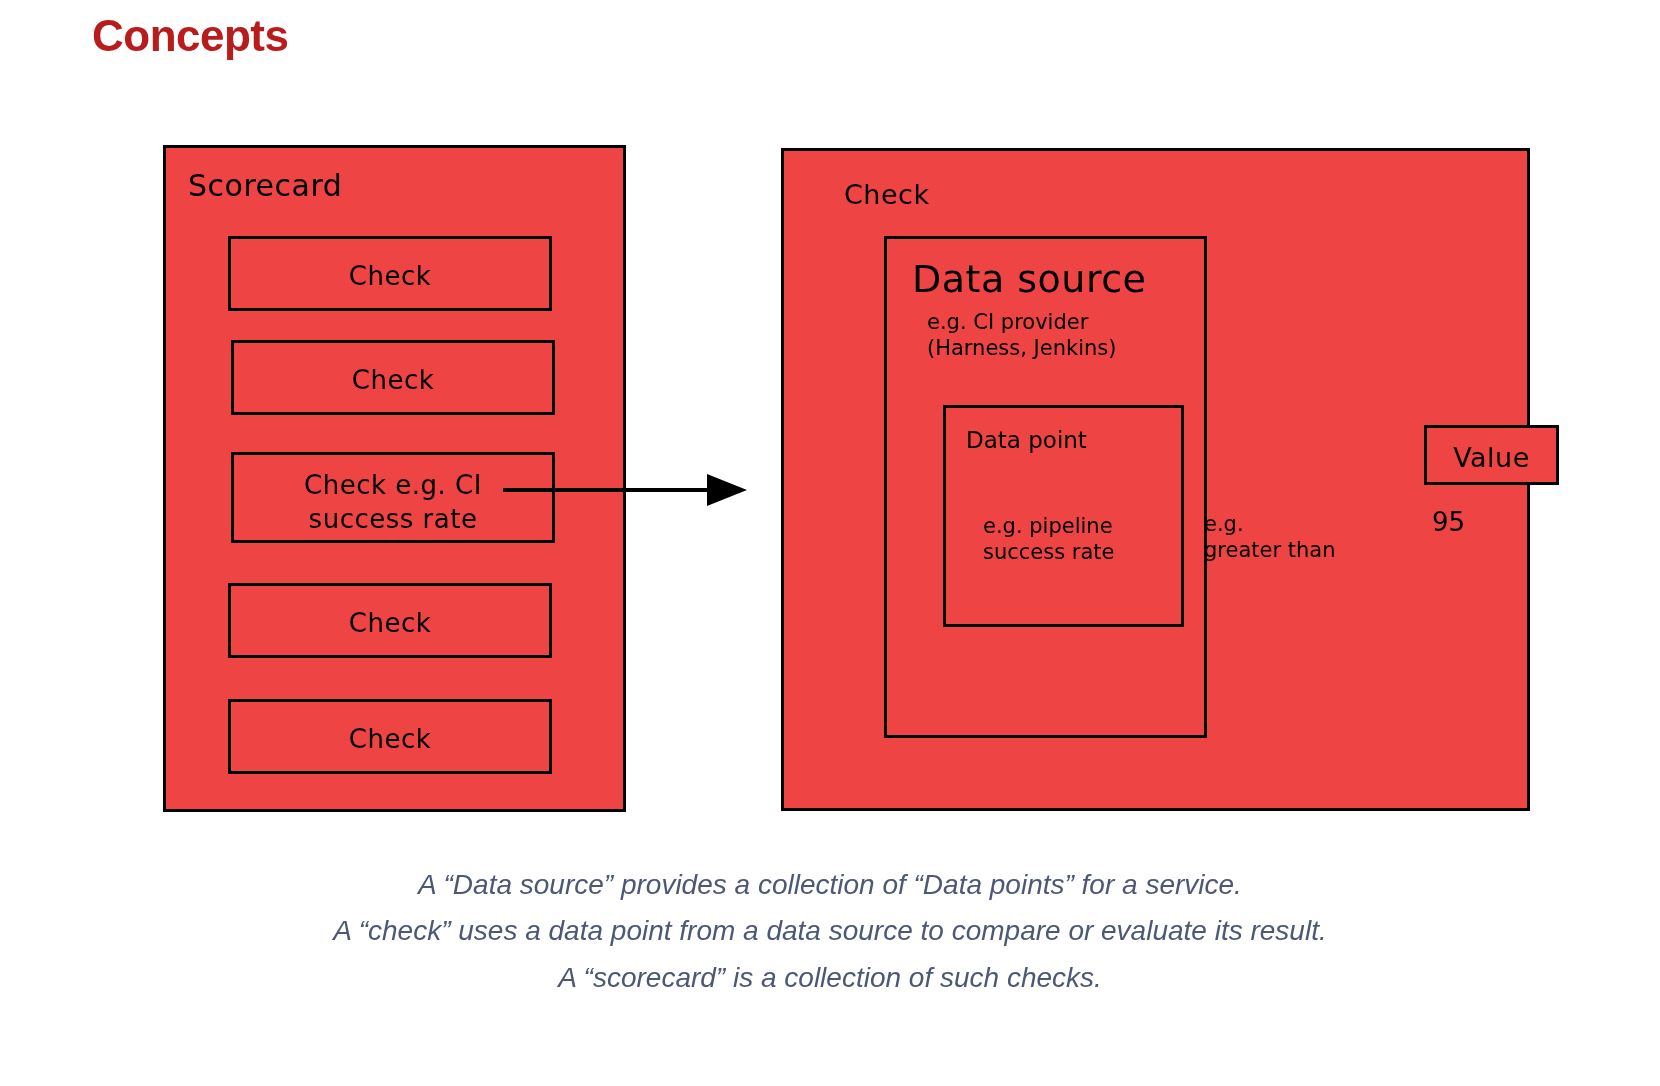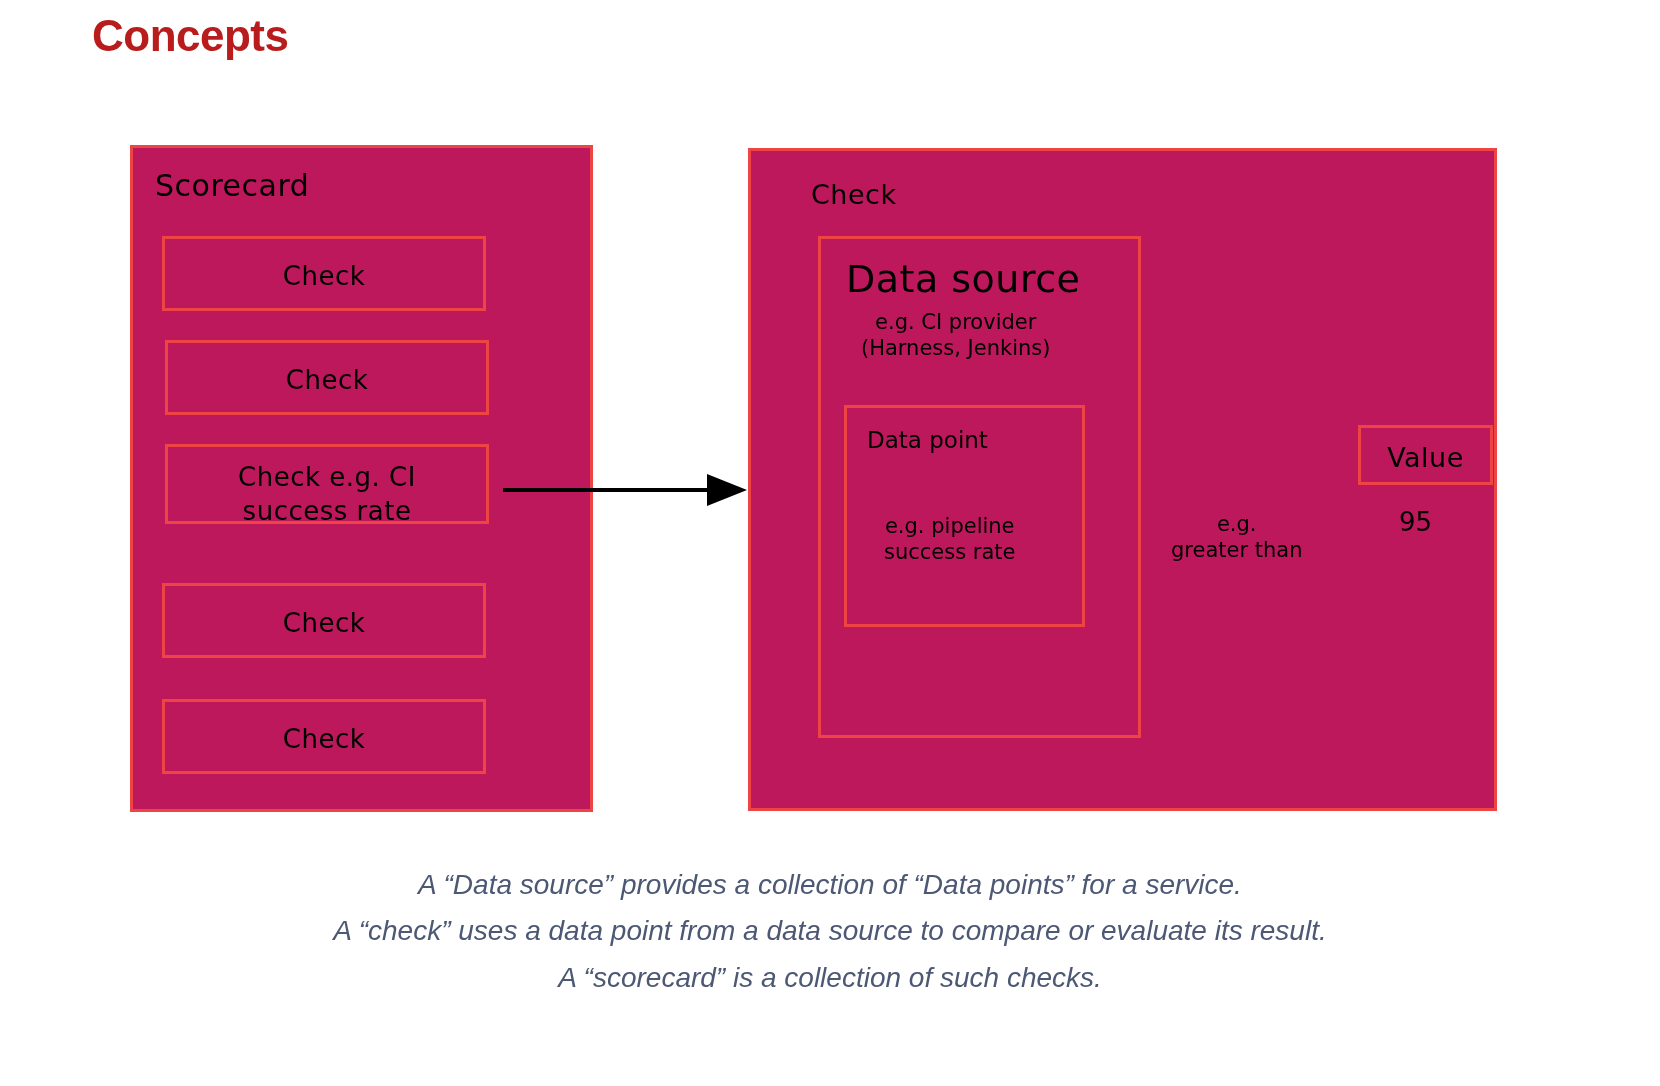--- a/index.html
+++ b/index.html
@@ -24,22 +24,23 @@
     font-weight: bold;
     color: #b91c1c;
     letter-spacing: -0.5px;
     line-height: 1.1;
   }
 
   
   .hand-box {
     position: absolute;
     box-sizing: border-box;
-    border: 3px solid #ef4444;
-    background: #be185d;
+    border: 3px solid #000000;
+    background: #ef4444;
+    margin-left: 33px;
   }
 
   
   .panel-label {
     position: absolute;
     font-family: "DejaVu Sans", sans-serif;
     font-size: 27px;
     color: #000;
     letter-spacing: 0.5px;
   }
@@ -55,21 +56,20 @@
     letter-spacing: 0.5px;
   }
 
   .note {
     position: absolute;
     font-family: "DejaVu Sans", sans-serif;
     font-size: 21px;
     line-height: 1.25;
     color: #000;
     white-space: pre-line;
-    text-align: center;
   }
 
   
   #connector-arrow {
     position: absolute;
     left: 503px;
     top: 470px;
     width: 245px;
     height: 40px;
   }
@@ -100,21 +100,21 @@
   <div class="panel-label" style="left:22px; top:20px; font-size:30px;">Scorecard</div>
 
   <div class="hand-box" style="left:29px; top:88px; width:324px; height:75px;">
     <div class="box-label-centered" style="top:22px;">Check</div>
   </div>
 
   <div class="hand-box" style="left:32px; top:192px; width:324px; height:75px;">
     <div class="box-label-centered" style="top:22px;">Check</div>
   </div>
 
-  <div class="hand-box" style="left:32px; top:296px; width:324px; height:80px;">
+  <div class="hand-box" style="left:32px; top:304px; width:324px; height:91px;">
     <div class="box-label-centered" style="top:14px; line-height:1.3; white-space:pre-line;">Check e.g. CI
 success rate</div>
   </div>
 
   <div class="hand-box" style="left:29px; top:435px; width:324px; height:75px;">
     <div class="box-label-centered" style="top:22px;">Check</div>
   </div>
 
   <div class="hand-box" style="left:29px; top:551px; width:324px; height:75px;">
     <div class="box-label-centered" style="top:22px;">Check</div>

